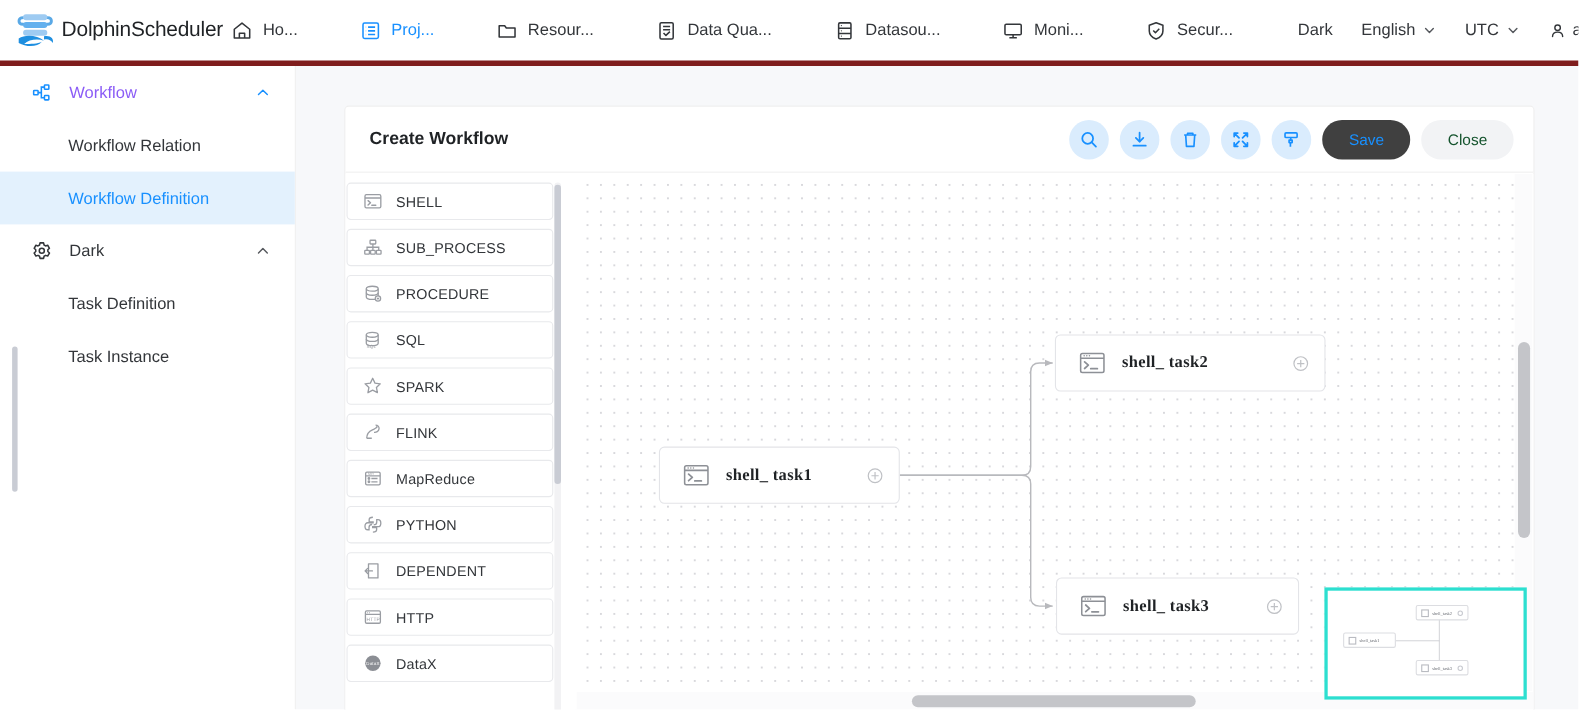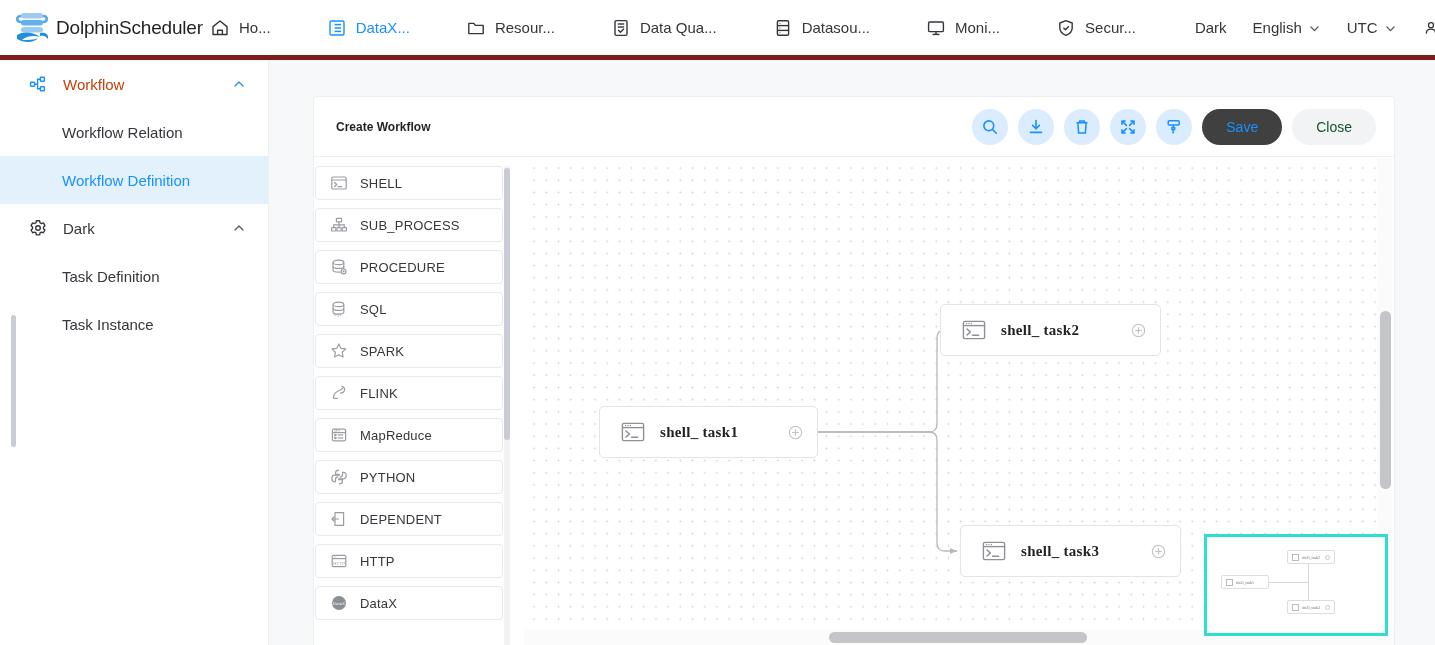--- a/index.html
+++ b/index.html
@@ -43,21 +43,21 @@
   .sidebar {
     position: absolute; left: 0; top: 60px; width: 269px; height: 585px;
     background: #ffffff; border-right: 1px solid #efefef;
   }
   .side-item {
     display: flex; align-items: center; height: 48px;
     font-size: 15px; color: #33363a; cursor: pointer; position: relative;
   }
   .side-item .si-icon { width: 20px; height: 20px; margin-left: 28px; margin-right: 15px; flex: none; }
   .side-item.sub { padding-left: 62px; }
-  .side-item.blue { color: #c2410c; }
+  .side-item.blue { color: #8b5cf6; }
   .side-item.selected { background: #e3f1fd; color: #1890ff; }
   .side-arrow { position: absolute; right: 22px; width: 14px; height: 14px; }
   .side-scroll {
     position: absolute; left: 11px; top: 255px; width: 5px; height: 132px;
     background: #c9ccd4; border-radius: 3px;
   }
 
   
   .main {
     position: absolute; left: 269px; top: 60px; width: 1166px; height: 585px;
@@ -65,21 +65,21 @@
   }
   .card {
     position: absolute; left: 44px; top: 36px; width: 1082px; height: 565px;
     background: #ffffff; border: 1px solid #efefef; border-radius: 4px;
     overflow: hidden;
   }
   .card-header {
     position: relative; height: 60px; border-bottom: 1px solid #efefef;
     display: flex; align-items: center; padding: 0 22px;
   }
-  .card-title { font-size: 12px; font-weight: bold; color: #1f2225; }
+  .card-title { font-size: 16px; font-weight: bold; color: #1f2225; }
   .hdr-actions { position: absolute; right: 18px; display: flex; align-items: center; gap: 10px; }
   .ibtn {
     width: 36px; height: 36px; border-radius: 18px; background: #daecfd;
     display: flex; align-items: center; justify-content: center; cursor: pointer; border: none;
   }
   .ibtn svg { width: 18px; height: 18px; display: block; }
   .tbtn {
     height: 36px; padding: 0 24px; border-radius: 18px; border: none;
     font-size: 14px; cursor: pointer; font-family: "Liberation Sans", sans-serif;
   }
@@ -204,21 +204,21 @@
           <svg viewBox="0 0 20 20" fill="none" stroke="#1890ff" stroke-width="1.4">
             <rect x="3" y="3" width="14" height="14" rx="1.5"></rect>
             <line x1="7.6" y1="6.6" x2="14" y2="6.6" stroke-width="1.5"></line>
             <line x1="7.6" y1="10" x2="14" y2="10" stroke-width="1.5"></line>
             <line x1="7.6" y1="13.4" x2="14" y2="13.4" stroke-width="1.5"></line>
             <line x1="5.6" y1="6.6" x2="5.8" y2="6.6" stroke-width="1.6"></line>
             <line x1="5.6" y1="10" x2="5.8" y2="10" stroke-width="1.6"></line>
             <line x1="5.6" y1="13.4" x2="5.8" y2="13.4" stroke-width="1.6"></line>
           </svg>
         </span>
-        <span>DataX...</span>
+        <span>Proj...</span>
       </div>
 
       <div class="topnav-item">
         <span class="ni">
           <svg viewBox="0 0 20 20" fill="none" stroke="#33363a" stroke-width="1.4" stroke-linejoin="round">
             <path d="M2.8 5.4 h5 l1.5 2 h7.9 v8.2 H2.8 Z"></path>
           </svg>
         </span>
         <span>Resour...</span>
       </div>
@@ -587,21 +587,21 @@
           <span class="node-label">shell_ task1</span>
           <span class="node-plus">
             <svg viewBox="0 0 15 15" fill="none" stroke="#b5b7bc" stroke-width="1.1">
               <circle cx="7.5" cy="7.5" r="6.2"></circle>
                 <line x1="7.5" y1="4.2" x2="7.5" y2="10.8"></line>
                 <line x1="4.2" y1="7.5" x2="10.8" y2="7.5"></line>
             </svg>
           </span>
         </div>
 
-        <div class="node" style="left:416px; top:146px; width:221px;">
+        <div class="node" style="left:435px; top:146px; width:246px;">
           <span class="node-icon">
             <svg viewBox="0 0 26 26" fill="none" stroke="#8d9096" stroke-width="1.4">
               <rect x="2.4" y="4.4" width="21.2" height="17.2" rx="1.6"></rect>
               <line x1="2.4" y1="8.6" x2="23.6" y2="8.6"></line>
               <circle cx="5.6" cy="6.5" r="0.7" fill="#8d9096" stroke="none"></circle>
               <circle cx="8" cy="6.5" r="0.7" fill="#8d9096" stroke="none"></circle>
               <circle cx="10.4" cy="6.5" r="0.7" fill="#8d9096" stroke="none"></circle>
               <path d="M6 12 L9.4 15 L6 18" stroke-linecap="round" stroke-linejoin="round" stroke-width="1.6"></path>
               <line x1="11.6" y1="18.2" x2="17.6" y2="18.2" stroke-linecap="round" stroke-width="1.6"></line>
             </svg>

